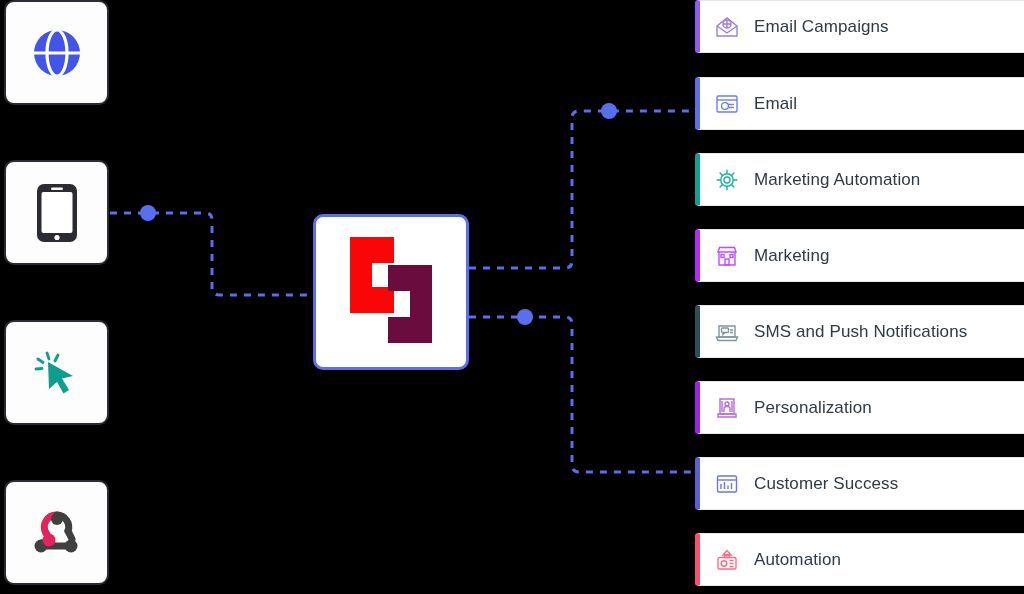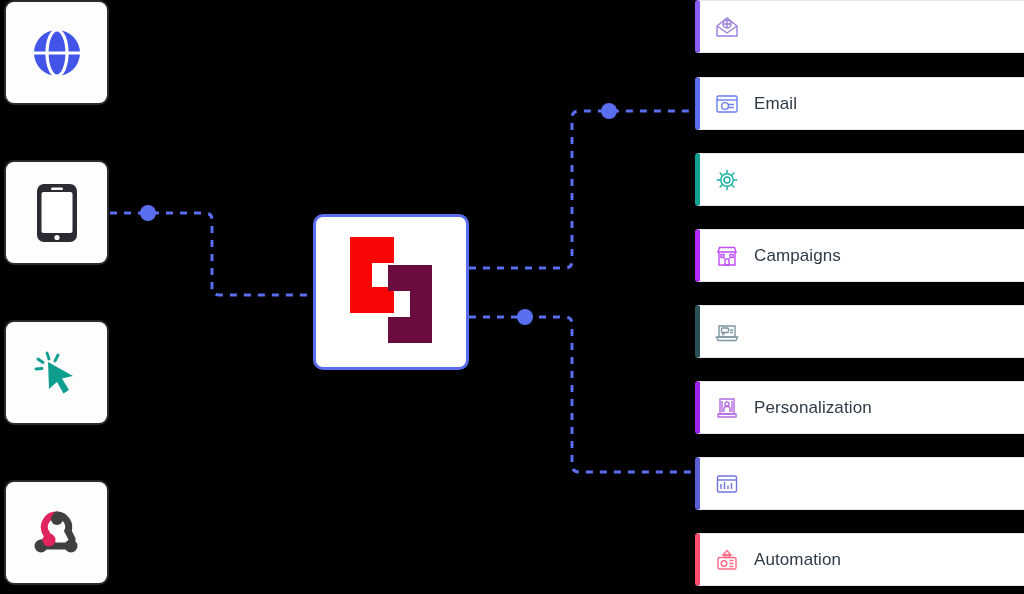--- a/index.html
+++ b/index.html
@@ -141,20 +141,21 @@
 
   <div class="dest-card" style="top:0px; border-left-color:#8b5cf6;">
     <span class="dest-icon">
       <svg width="24" height="24" viewBox="0 0 24 24" fill="none" stroke="#9b7ede" stroke-width="1.4">
         <path d="M2 11 L12 3 L22 11 L22 21 L2 21 Z"></path>
         <path d="M2 11 L12 18 L22 11"></path>
         <circle cx="12" cy="9" r="4"></circle>
         <path d="M12 5 L12 13 M8 9 L16 9"></path>
       </svg>
     </span>
+    <span class="dest-label">Email Campaigns</span>
   </div>
 
   <div class="dest-card" style="top:77px; border-left-color:#5a6ff0;">
     <span class="dest-icon">
       <svg width="24" height="24" viewBox="0 0 24 24" fill="none" stroke="#6b7ff2" stroke-width="1.4">
         <rect x="2" y="4" width="20" height="16" rx="1.5"></rect>
         <path d="M2 8 L22 8"></path>
         <circle cx="10" cy="14" r="3.4"></circle>
         <path d="M13 12.5 L19 12.5 M13 15.5 L19 15.5"></path>
       </svg>
@@ -166,45 +167,47 @@
     <span class="dest-icon">
       <svg width="24" height="24" viewBox="0 0 24 24" fill="none" stroke="#17b0a3" stroke-width="1.4">
         <circle cx="12" cy="12" r="6.2"></circle>
         <circle cx="12" cy="12" r="3"></circle>
         <g stroke-linecap="round">
           <path d="M12 2.2 L12 5.2 M12 18.8 L12 21.8 M2.2 12 L5.2 12 M18.8 12 L21.8 12"></path>
           <path d="M5.1 5.1 L7.2 7.2 M16.8 16.8 L18.9 18.9 M18.9 5.1 L16.8 7.2 M7.2 16.8 L5.1 18.9"></path>
         </g>
       </svg>
     </span>
+    <span class="dest-label">Marketing Automation</span>
   </div>
 
   <div class="dest-card" style="top:229px; border-left-color:#b829ff;">
     <span class="dest-icon">
       <svg width="24" height="24" viewBox="0 0 24 24" fill="none" stroke="#c04cff" stroke-width="1.4">
         <path d="M3 8 L4.5 3.5 L19.5 3.5 L21 8 Z"></path>
         <path d="M4 8 L4 21 L20 21 L20 8"></path>
         <rect x="6" y="10.5" width="3" height="3"></rect>
         <rect x="15" y="10.5" width="3" height="3"></rect>
         <rect x="10" y="15" width="4" height="6"></rect>
       </svg>
     </span>
-    <span class="dest-label">Campaigns</span>
+    <span class="dest-label">Marketing</span>
   </div>
 
   <div class="dest-card" style="top:305px; border-left-color:#2b4f57;">
     <span class="dest-icon">
       <svg width="24" height="24" viewBox="0 0 24 24" fill="none" stroke="#7d97a1" stroke-width="1.4">
         <path d="M4 6 L20 6 L20 17 L4 17 Z"></path>
         <path d="M1.5 17 L22.5 17 L21 20.5 L3 20.5 Z"></path>
         <rect x="6.5" y="8" width="7" height="4.5" rx="1"></rect>
         <path d="M8 12.5 L8 14.5 L10 12.5"></path>
         <path d="M15 10 L18 10 M15 12.5 L18 12.5"></path>
       </svg>
     </span>
+    <span class="dest-label">SMS and Push Notifications</span>
   </div>
 
   <div class="dest-card" style="top:381px; border-left-color:#a020f0;">
     <span class="dest-icon">
       <svg width="24" height="24" viewBox="0 0 24 24" fill="none" stroke="#b56ce0" stroke-width="1.4">
         <path d="M5 3 L19 3 L19 18 L5 18 Z"></path>
         <path d="M3 18 L21 18 L21 21 L3 21 Z"></path>
         <circle cx="12" cy="8" r="2"></circle>
         <path d="M9 16 L9 12.5 Q9 10.5 12 10.5 Q15 10.5 15 12.5 L15 16"></path>
         <path d="M7 5 L7 16 M17 5 L17 16"></path>
@@ -214,20 +217,21 @@
   </div>
 
   <div class="dest-card" style="top:457px; border-left-color:#5b5fd6;">
     <span class="dest-icon">
       <svg width="24" height="24" viewBox="0 0 24 24" fill="none" stroke="#6f74e0" stroke-width="1.4">
         <rect x="2.5" y="4" width="19" height="16" rx="1.5"></rect>
         <path d="M2.5 8 L21.5 8"></path>
         <path d="M6 17 L6 12 M9.5 17 L9.5 10 M13 17 L13 13.5 M16.5 17 L16.5 11"></path>
       </svg>
     </span>
+    <span class="dest-label">Customer Success</span>
   </div>
 
   <div class="dest-card" style="top:533px; border-left-color:#ff4d6d;">
     <span class="dest-icon">
       <svg width="24" height="24" viewBox="0 0 24 24" fill="none" stroke="#ff6b85" stroke-width="1.4">
         <path d="M8 7 L12 2.5 L16 7 Z"></path>
         <path d="M9.5 7 L14.5 7 L14.5 9.5 L9.5 9.5 Z"></path>
         <rect x="3" y="9.5" width="18" height="11.5" rx="1.5"></rect>
         <circle cx="9" cy="15.5" r="2.8"></circle>
         <path d="M14.5 12.5 L18.5 12.5 M14.5 15.5 L18.5 15.5 M14.5 18.5 L18.5 18.5"></path>

